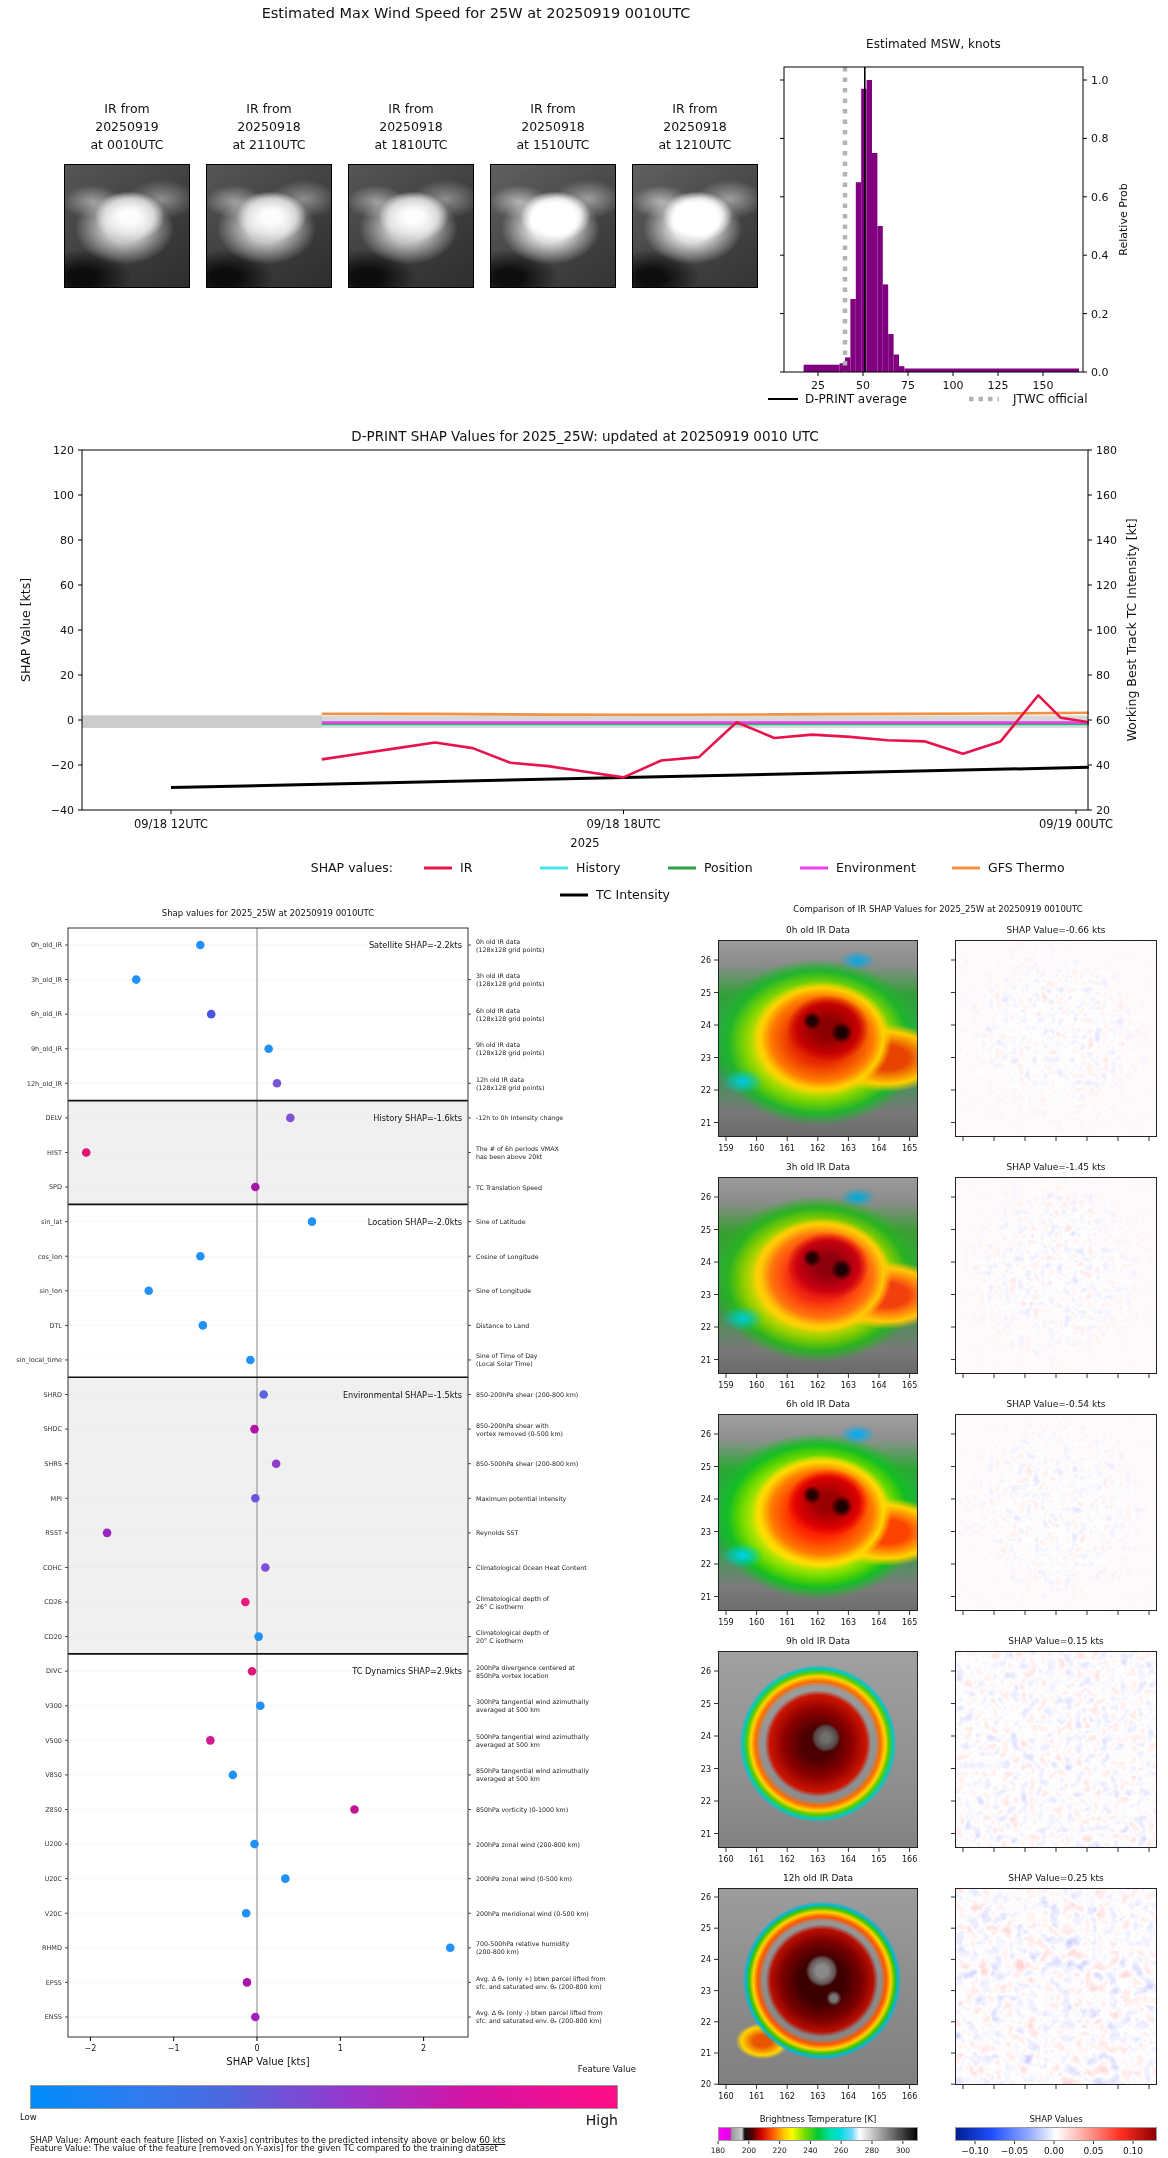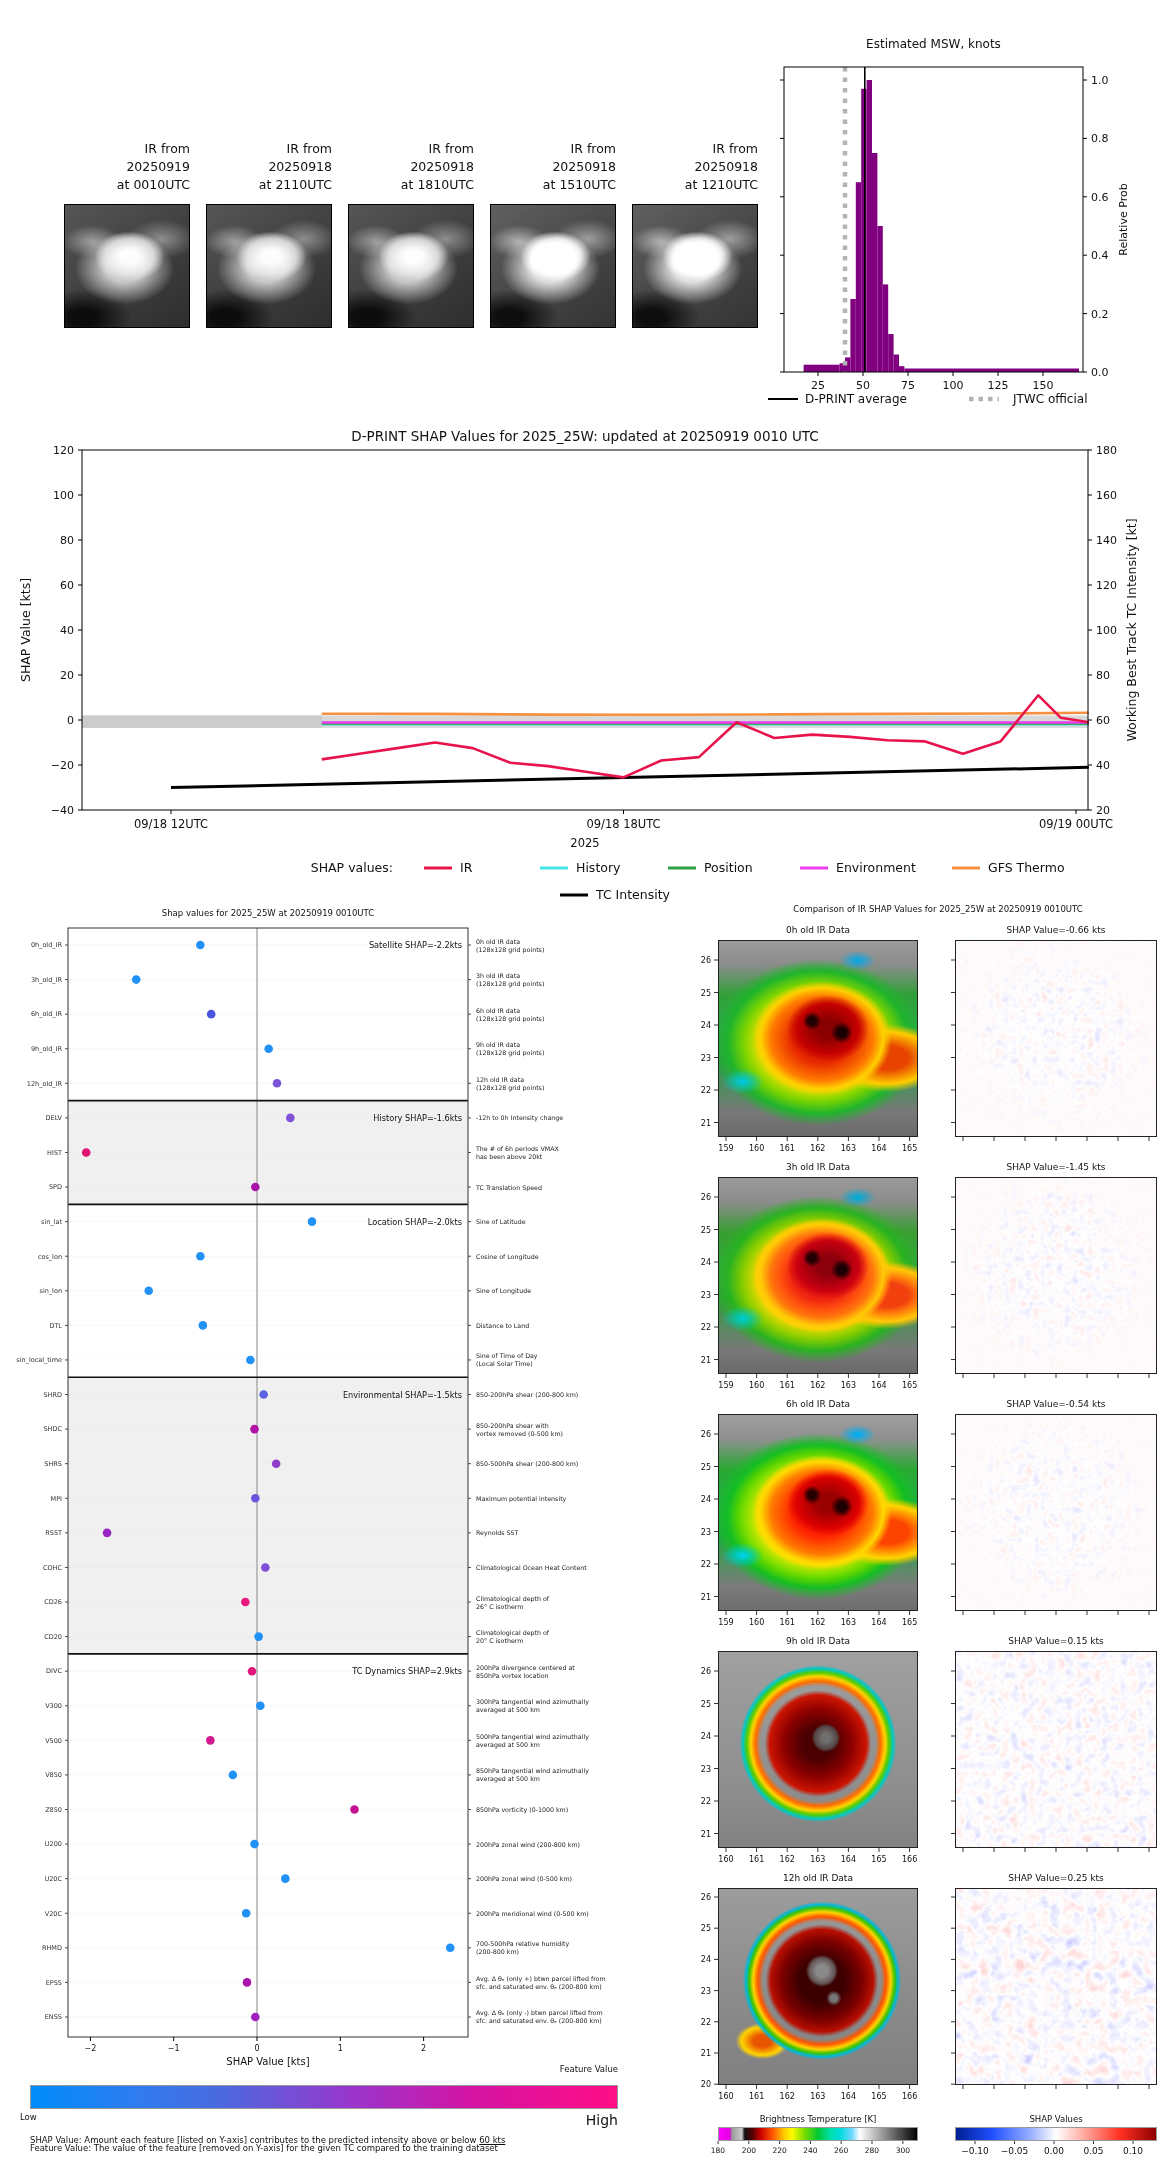--- a/index.html
+++ b/index.html
@@ -1,19 +1,19 @@
 <!DOCTYPE html>
 <html><head>
 <meta charset="utf-8">
 <style>
   html,body{margin:0;padding:0;background:#fff;font-family:"DejaVu Sans","Liberation Sans",sans-serif;}
   .fig{position:relative;width:1168px;height:2158px;background:#fff;overflow:hidden;}
   .main-title{position:absolute;left:0;top:5px;width:952px;text-align:center;font-size:14.5px;color:#111;}
   .thumb{position:absolute;top:100px;width:126px;}
-  .thumb-label{font-size:12.5px;line-height:1.42;text-align:right;color:#111;white-space:pre-line;height:58px;margin-top:40px;}
+  .thumb-label{font-size:12.5px;line-height:1.42;text-align:center;color:#111;white-space:pre-line;height:58px;}
   .thumb-img{margin-top:6px;width:126px;height:124px;border:1px solid #000;box-sizing:border-box;
     background:
       radial-gradient(ellipse 45px 32px at 52% 42%, rgba(255,255,255,.97) 20%, rgba(240,240,240,.75) 55%, transparent 78%),
       radial-gradient(ellipse 62px 45px at 48% 52%, rgba(235,235,235,.8) 30%, transparent 80%),
       radial-gradient(ellipse 40px 22px at 22% 30%, rgba(215,215,215,.6) 0%, transparent 75%),
       radial-gradient(ellipse 46px 26px at 78% 28%, rgba(205,205,205,.55) 0%, transparent 75%),
       radial-gradient(ellipse 70px 40px at 15% 92%, rgba(10,10,10,.95) 20%, transparent 70%),
       linear-gradient(145deg,#565656,#3e3e3e 55%,#2e2e2e);}
   .thumb:nth-child(4) .thumb-img,.thumb:nth-child(5) .thumb-img{filter:brightness(1.12);}
   .ir-img{position:absolute;width:200px;height:197px;border:1px solid #222;box-sizing:border-box;}
@@ -52,20 +52,21 @@
     background:linear-gradient(90deg,#001f93 0%,#2050ff 18%,#8fa8ff 36%,#ffffff 50%,#ffaaa0 64%,#ff3020 82%,#8f0000 100%);}
   .lab{position:absolute;color:#111;}
   .caption{position:absolute;left:30px;font-size:8.5px;color:#111;}
   #chart-svg{position:absolute;left:0;top:0;pointer-events:none;font-family:inherit;}
   svg text{font-family:"DejaVu Sans","Liberation Sans",sans-serif;}
 </style>
 </head>
 <body>
 
 <div class="fig">
+  <div class="main-title">Estimated Max Wind Speed for 25W at 20250919 0010UTC</div>
   <div id="thumbs">
       <div class="thumb" style="left:64px;">
         <div class="thumb-label" style="">IR from
 20250919
 at 0010UTC</div>
         <div class="thumb-img" style=""></div>
       </div>
       <div class="thumb" style="left:206px;">
         <div class="thumb-label" style="">IR from
 20250918
@@ -107,21 +108,21 @@
       <div class="ir-img ir3" style="left:718px;top:1651px;"></div>
       <div class="shap-img" style="left:955px;top:1651px;"><svg width="202" height="197">
           <rect width="202" height="197" filter="url(#spk3)"></rect>
         </svg></div>
       <div class="ir-img ir4" style="left:718px;top:1888px;"></div>
       <div class="shap-img" style="left:955px;top:1888px;"><svg width="202" height="197">
           <rect width="202" height="197" filter="url(#spk4)"></rect>
         </svg></div>
     </div>
 
-  <span class="lab" style="left:418px;top:2064px;width:200px;text-align:right;font-size:8.5px;">Feature Value</span>
+  <span class="lab" style="left:436px;top:2064px;width:200px;text-align:right;font-size:8.5px;">Feature Value</span>
   <div class="cb cb-feature"></div>
   <span class="lab" style="left:20px;top:2112px;font-size:8.5px;">Low</span>
   <span class="lab" style="left:518px;top:2112px;width:100px;text-align:right;font-size:14px;">High</span>
   <div class="caption" style="top:2121px;margin-top:14px;"><span>SHAP Value: Amount each feature [listed on Y-axis] contributes to the predicted intensity above or below </span><u>60 kts</u></div>
   <div class="caption" style="top:2143px;">Feature Value: The value of the feature [removed on Y-axis] for the given TC compared to the training dataset</div>
   <div class="cb cb-bt"></div>
   <div class="cb cb-shap"></div>
 
   <svg id="chart-svg" width="1168" height="2158">
       <text x="933.5" y="48" text-anchor="middle" font-size="12" fill="#111">Estimated MSW, knots</text>

